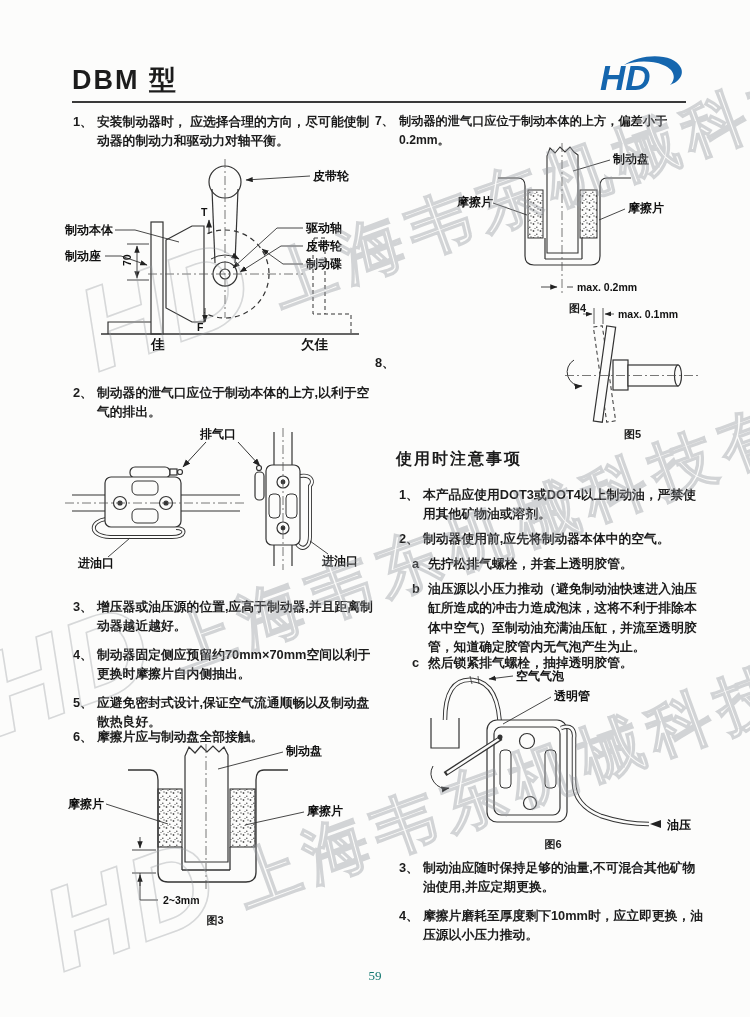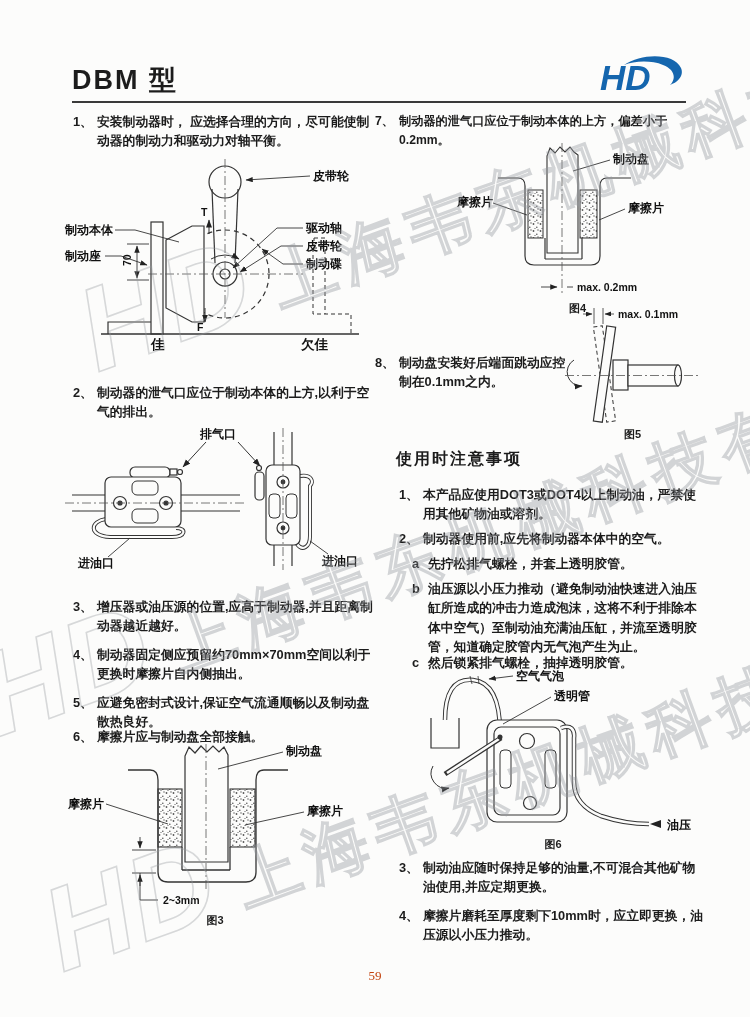--- a/index.html
+++ b/index.html
@@ -26,21 +26,21 @@
   .fdim{font-size:10.5px;font-weight:600;fill:#111;}
   .fbig{font-size:13.5px;font-weight:bold;fill:#111;}
   
   .wm{position:absolute;white-space:nowrap;transform:rotate(-20deg);transform-origin:0 0;
       pointer-events:none;color:transparent;font-weight:bold;opacity:.8;
       -webkit-text-stroke:1.2px rgba(148,152,158,.5);}
   .wm-hd{font-size:118px;font-style:italic;letter-spacing:2px;margin-right:20px;
       -webkit-text-stroke:1.6px rgba(148,152,158,.45);}
   .wm-co{font-size:64px;letter-spacing:9px;}
   .pageno{position:absolute;left:0;right:0;top:968px;text-align:center;
-      font-family:"Liberation Serif",serif;font-size:13px;color:#c2410c;}
+      font-family:"Liberation Serif",serif;font-size:13px;color:#0f766e;}
 </style>
 </head>
 <body>
 
 <div class="page">
 
   <div class="doc-title">DBM 型</div>
   <div class="hdr-rule"></div>
   <svg class="logo" viewBox="0 0 92 42">
     <path d="M30,9 C48,-3 80,-3 87,12 C90,19 85,26 76,29 C83,22 80,13 69,9 C57,4 40,5 30,9 Z" fill="#1566ae"></path>
@@ -285,21 +285,20 @@
       <text class="flabel" x="158" y="25">制动盘</text>
       <text class="flabel" x="2" y="68">摩擦片</text>
       <text class="flabel" x="173" y="74">摩擦片</text>
       <text class="fdim" x="122" y="153">max. 0.2mm</text>
     </svg>
     <figcaption>图4</figcaption>
   </figure>
 
   <div class="para" style="left:375px;top:353px;width:200px;">
     <span class="num">8、</span>
-    <span class="txt">制动盘安装好后端面跳动应控制在0.1mm之内。</span>
   </div>
 
   <figure style="left:560px;top:298px;width:145px;">
     <svg width="145" height="128" viewBox="0 0 145 128">
       <defs>
         <marker id="a5" markerWidth="9" markerHeight="8" refX="7.5" refY="3" orient="auto">
           <path d="M0,0 L8,3 L0,6 Z" fill="#222"></path>
         </marker>
       </defs>
       <g stroke="#333" stroke-width="1.2" fill="none">

